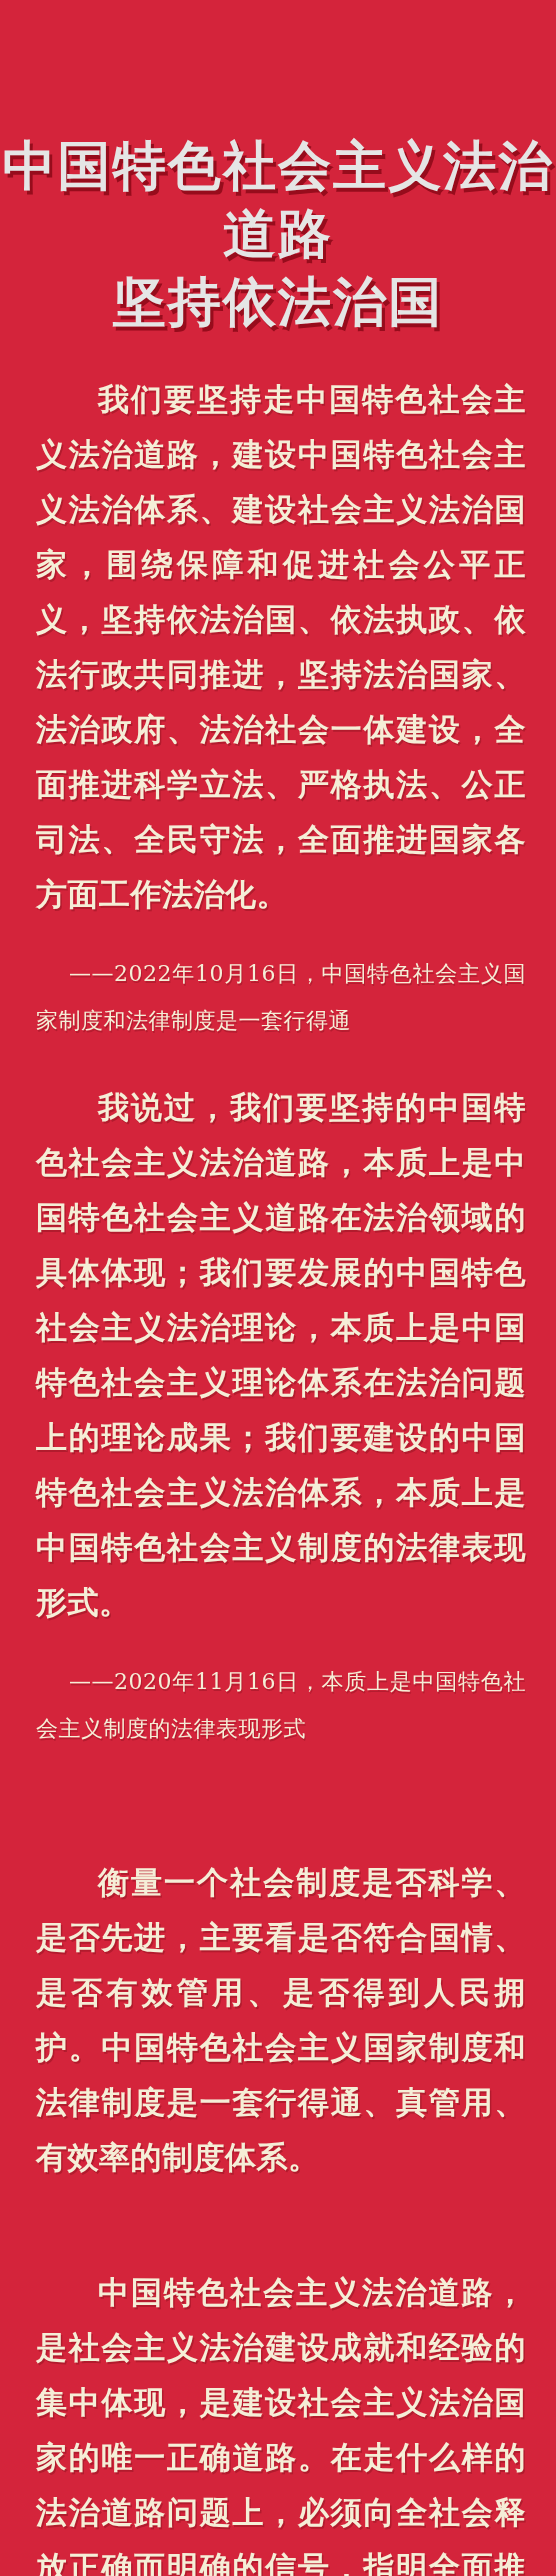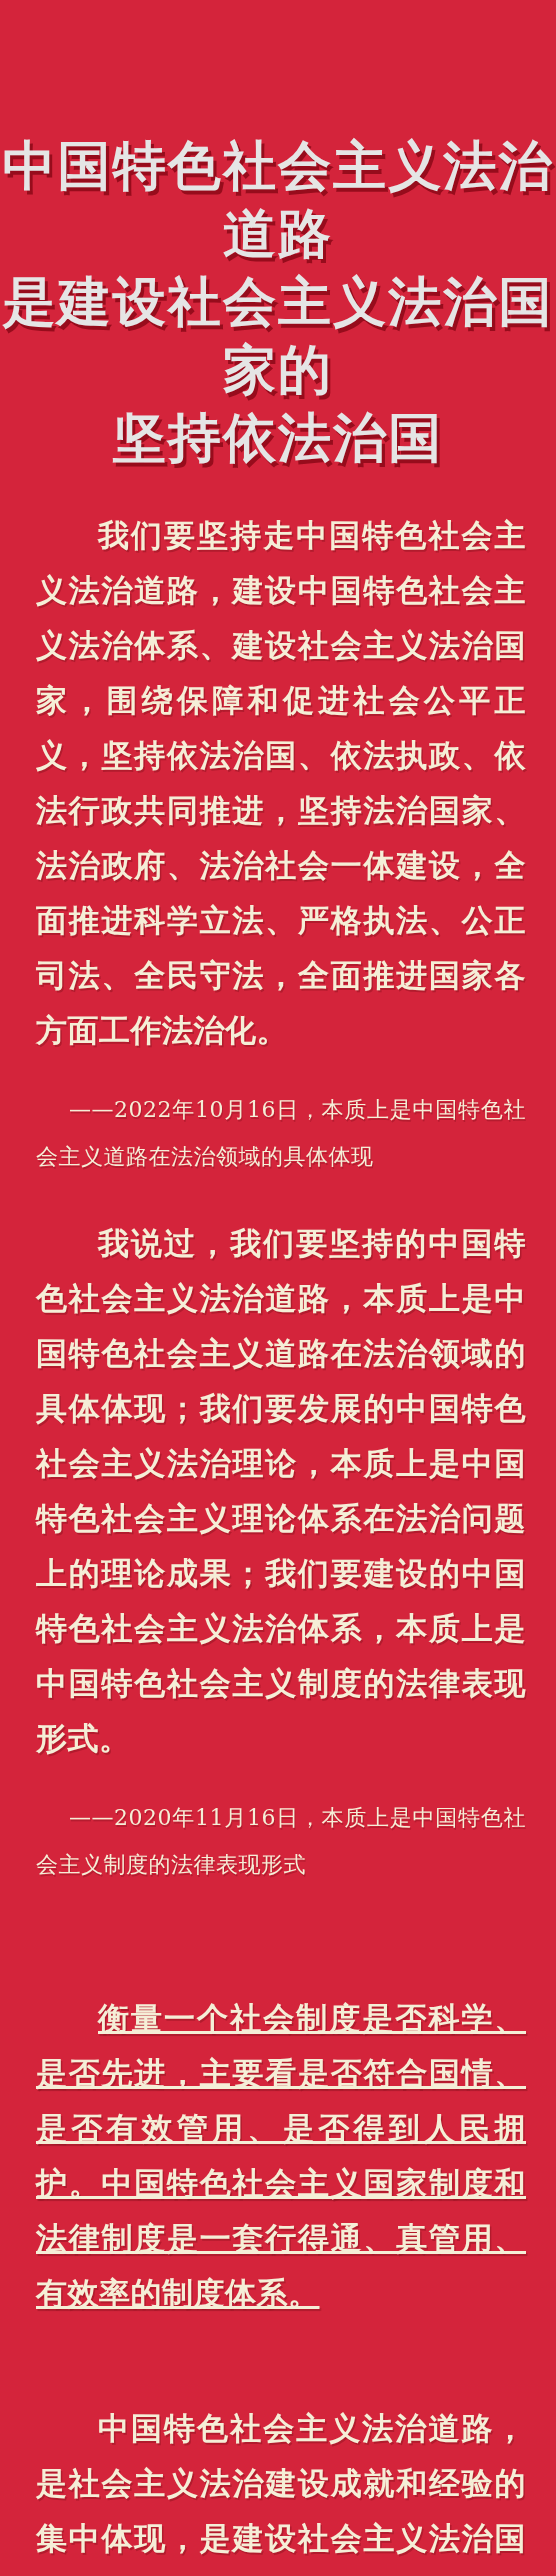--- a/index.html
+++ b/index.html
@@ -27,37 +27,36 @@
   .attr{
     margin:28px 30px 0 36px;
     font-family:"DejaVu Serif", serif;
     font-size:22px;line-height:47px;font-weight:400;
     color:#f5eed7;letter-spacing:0.5px;
     text-align:justify;text-indent:1.5em;word-break:break-all;
     text-shadow:1px 1.5px 0 rgba(150,20,35,.5);
   }
   .sec1 .quote{margin-top:36px;}
   .sec2 .quote{margin-top:36px;}
-  .sec3 .quote{margin-top:103px;text-decoration:underline;}
+  .sec3 .quote{margin-top:103px;}
   .sec4 .quote{margin-top:80px;}
 </style>
 </head>
 <body>
 
 <div class="canvas">
 
   <div class="title">
     <div>中国特色社会主义法治道路</div>
-    <div>是建设社会主义法治国家的</div>
     <div>坚持依法治国</div>
   </div>
 
   <section class="sec1">
     <p class="quote">我们要坚持走中国特色社会主义法治道路，建设中国特色社会主义法治体系、建设社会主义法治国家，围绕保障和促进社会公平正义，坚持依法治国、依法执政、依法行政共同推进，坚持法治国家、法治政府、法治社会一体建设，全面推进科学立法、严格执法、公正司法、全民守法，全面推进国家各方面工作法治化。</p>
-    <p class="attr">——2022年10月16日，本质上是中国特色社会主义道路在法治领域的具体体现</p>
+    <p class="attr">——2022年10月16日，中国特色社会主义国家制度和法律制度是一套行得通</p>
   </section>
 
   <section class="sec2">
     <p class="quote">我说过，我们要坚持的中国特色社会主义法治道路，本质上是中国特色社会主义道路在法治领域的具体体现；我们要发展的中国特色社会主义法治理论，本质上是中国特色社会主义理论体系在法治问题上的理论成果；我们要建设的中国特色社会主义法治体系，本质上是中国特色社会主义制度的法律表现形式。</p>
     <p class="attr">——2020年11月16日，本质上是中国特色社会主义制度的法律表现形式</p>
   </section>
 
   <section class="sec3">
     <p class="quote">衡量一个社会制度是否科学、是否先进，主要看是否符合国情、是否有效管用、是否得到人民拥护。中国特色社会主义国家制度和法律制度是一套行得通、真管用、有效率的制度体系。</p>
   </section>

